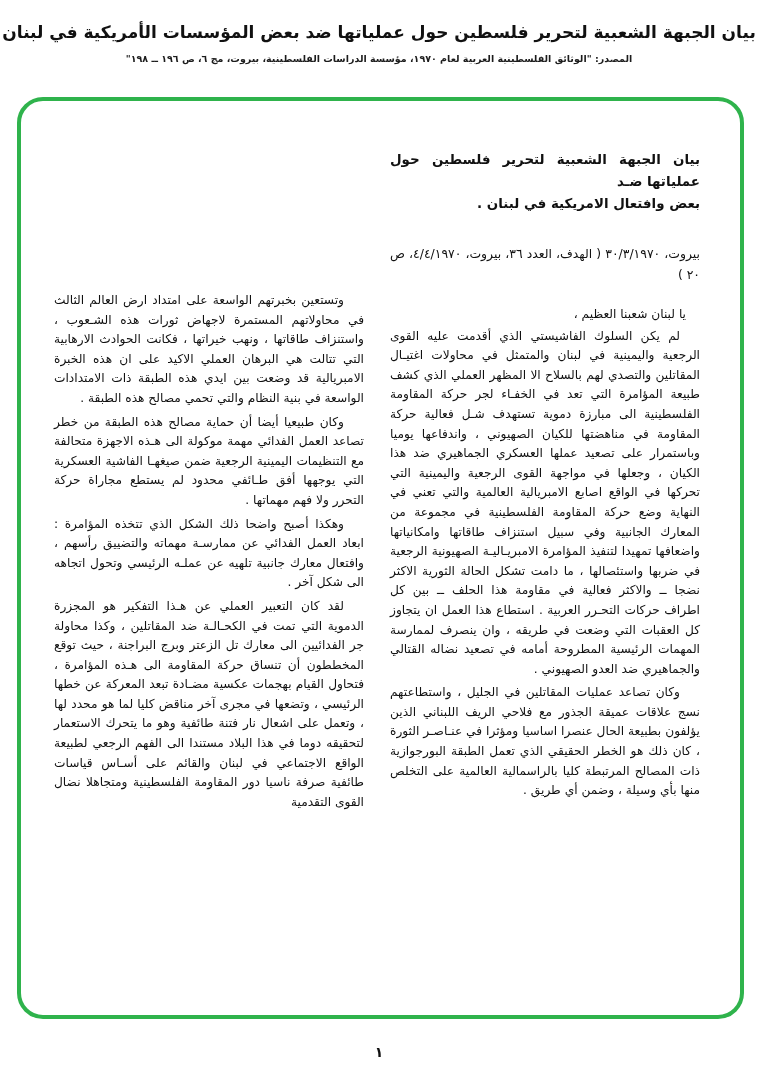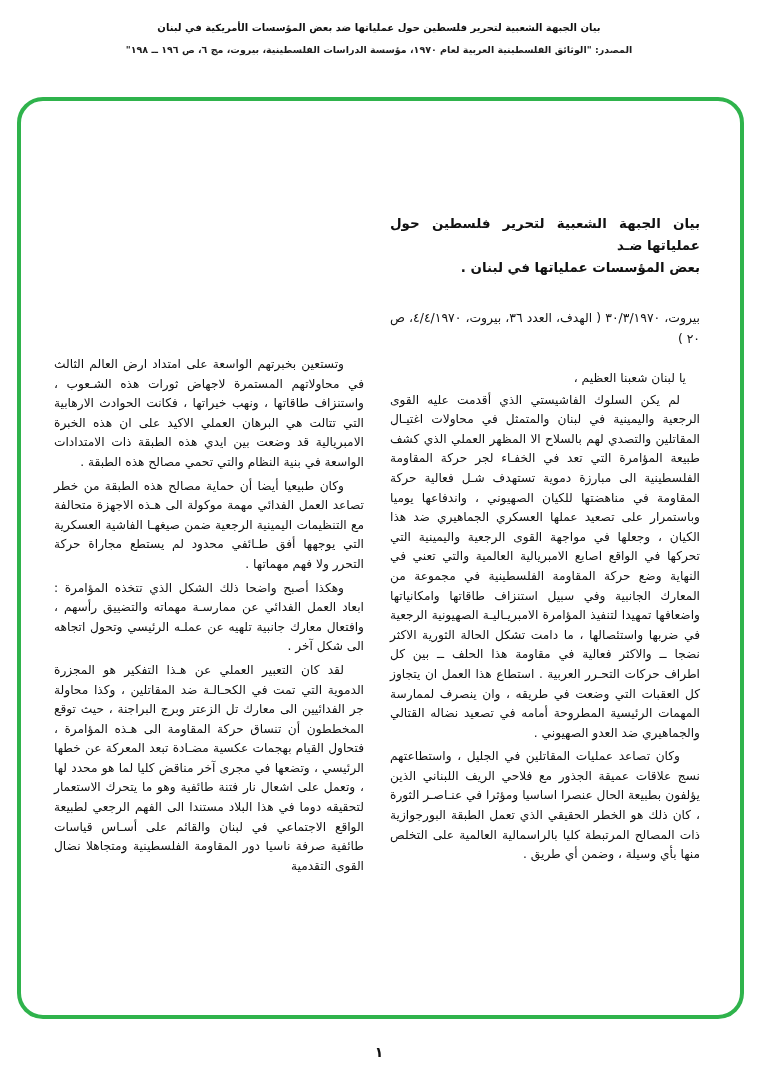--- a/index.html
+++ b/index.html
@@ -13,21 +13,21 @@
     color: #111111;
   }
 
   
   .page-header {
     direction: rtl;
     text-align: center;
     padding-top: 22px;
   }
   .page-header .hdr-title {
-    font-size: 10px;
+    font-size: 17px;
     font-weight: bold;
     letter-spacing: 0.2px;
   }
   .page-header .hdr-source {
     font-size: 9.5px;
     font-weight: bold;
     margin-top: 11px;
     color: #1c1c1c;
   }
 
@@ -39,21 +39,21 @@
     width: 727px;
     height: 922px;
     border: 4px solid #2fb34c;
     border-radius: 26px;
     background: #ffffff;
     overflow: hidden;
   }
   .doc-inner {
     position: absolute;
     inset: 0;
-    padding: 112px 40px 28px 40px;
+    padding: 48px 40px 28px 40px;
     direction: rtl;
     overflow: hidden;
   }
 
   .columns {
     display: flex;
     gap: 26px; 
   }
   .col {
     width: 310px;
@@ -108,21 +108,21 @@
   <div class="hdr-source">المصدر: "الوثائق الفلسطينية العربية لعام ١٩٧٠، مؤسسة الدراسات الفلسطينية، بيروت، مج ٦، ص ١٩٦ ــ ١٩٨"</div>
 </div>
 
 <div class="doc-frame">
   <div class="doc-inner">
     <div class="columns">
 
       <div class="col col-right">
         <div class="doc-title">
           <span class="t-line">بيان الجبهة الشعبية لتحرير فلسطين حول عملياتها ضـد</span>
-          <span class="t-line">بعض المؤسسات عملياتها في لبنان .</span>
+          <span class="t-line">بعض وافتعال الامريكية في لبنان .</span>
         </div>
         <div class="dateline">بيروت، ٣٠/٣/١٩٧٠      ( الهدف، العدد ٣٦، بيروت، ٤/٤/١٩٧٠، ص ٢٠ )</div>
         <div class="col-body">
             <p class="salutation">يا لبنان شعبنا العظيم ،</p>
             <p>لم يكن السلوك الفاشيستي الذي أقدمت عليه القوى الرجعية واليمينية في لبنان والمتمثل في محاولات اغتيـال المقاتلين والتصدي لهم بالسلاح الا المظهر العملي الذي كشف طبيعة المؤامرة التي تعد في الخفـاء لجر حركة المقاومة الفلسطينية الى مبارزة دموية تستهدف شـل فعالية حركة المقاومة في مناهضتها للكيان الصهيوني ، واندفاعها يوميا وباستمرار على تصعيد عملها العسكري الجماهيري ضد هذا الكيان ، وجعلها في مواجهة القوى الرجعية واليمينية التي تحركها في الواقع اصابع الامبريالية العالمية والتي تعني في النهاية وضع حركة المقاومة الفلسطينية في مجموعة من المعارك الجانبية وفي سبيل استنزاف طاقاتها وامكانياتها واضعافها تمهيدا لتنفيذ المؤامرة الامبريـاليـة الصهيونية الرجعية في ضربها واستئصالها ، ما دامت تشكل الحالة الثورية الاكثر نضجا ــ والاكثر فعالية في مقاومة هذا الحلف ــ بين كل اطراف حركات التحـرر العربية . استطاع هذا العمل ان يتجاوز كل العقبات التي وضعت في طريقه ، وان ينصرف لممارسة المهمات الرئيسية المطروحة أمامه في تصعيد نضاله القتالي والجماهيري ضد العدو الصهيوني .</p>
             <p>وكان تصاعد عمليات المقاتلين في الجليل ، واستطاعتهم نسج علاقات عميقة الجذور مع فلاحي الريف اللبناني الذين يؤلفون بطبيعة الحال عنصرا اساسيا ومؤثرا في عنـاصـر الثورة ، كان ذلك هو الخطر الحقيقي الذي تعمل الطبقة البورجوازية ذات المصالح المرتبطة كليا بالراسمالية العالمية على التخلص منها بأي وسيلة ، وضمن أي طريق .</p>
           </div>
       </div>
 
       <div class="col col-left">

